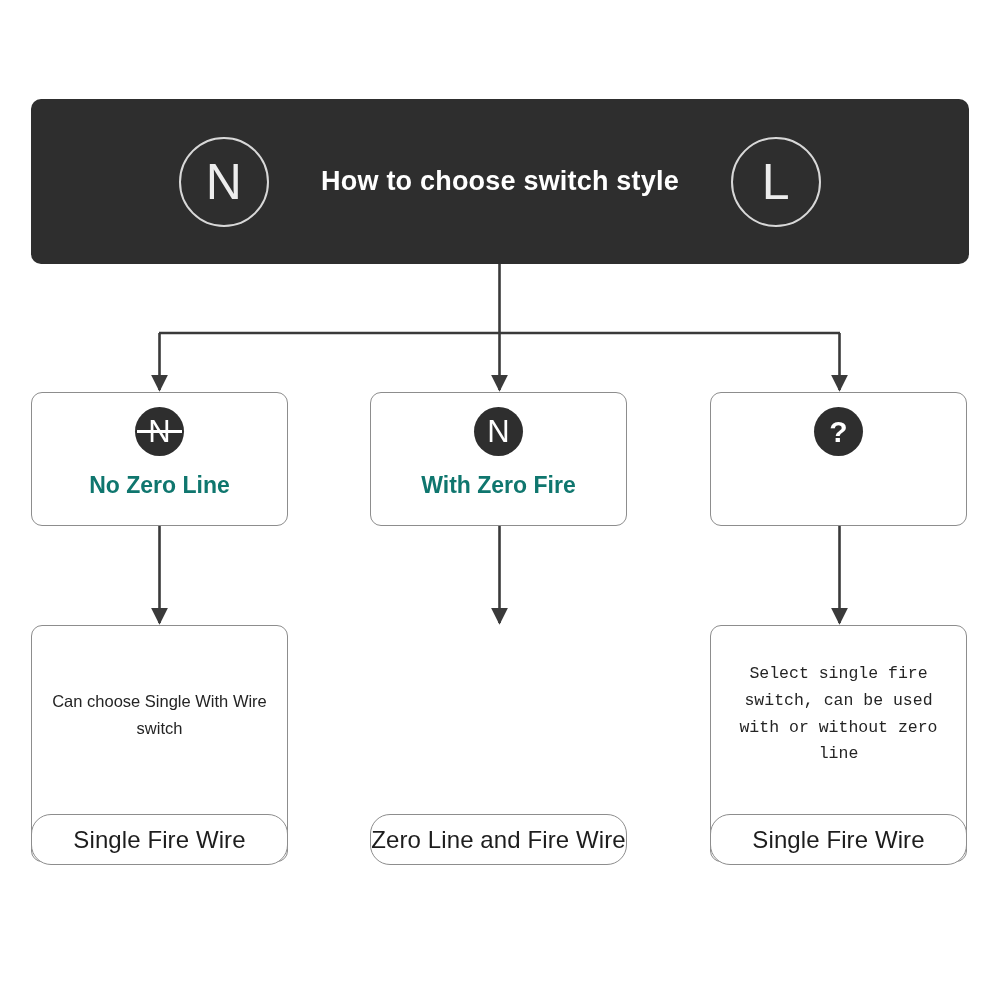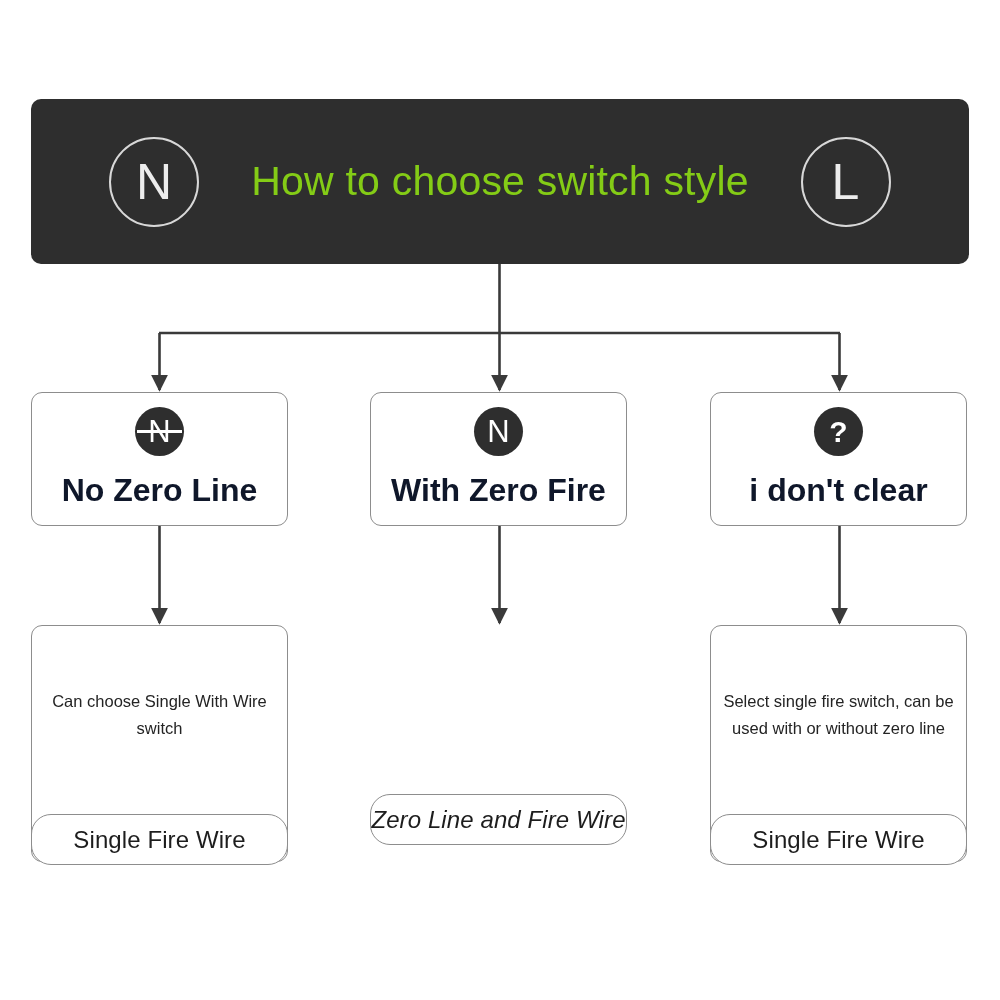--- a/index.html
+++ b/index.html
@@ -65,23 +65,23 @@
     flex: 0 0 auto;
   }
   .terminal-circle span {
     color: #ededed;
     font-size: 50px;
     font-weight: 400;
     line-height: 1;
     letter-spacing: 0.5px;
   }
   .header-title {
-    color: #84cc16;
-    font-size: 41px;
-    font-weight: 400;
+    color: #ffffff;
+    font-size: 27px;
+    font-weight: 700;
     letter-spacing: 0.2px;
     white-space: nowrap;
     text-align: center;
     flex: 0 0 auto;
   }
 
   
   .card {
     position: absolute;
     background: #ffffff;
@@ -128,41 +128,41 @@
     left: 2px;
     right: 2px;
     top: 50%;
     height: 3px;
     margin-top: -1.5px;
     background: #ffffff;
   }
 
   .option-label {
     margin-top: 17px;
-    font-size: 32px;
+    font-size: 23px;
     font-weight: 700;
-    color: #0f172a;
+    color: #0f766e;
     text-align: left;
     line-height: 1.1;
     white-space: nowrap;
   }
 
   
   .result-card {
     width: 257px;
     height: 237px;
     display: flex;
     align-items: center;
     justify-content: center;
     padding: 0 12px 58px 12px;
     box-sizing: border-box;
   }
   .result-card.c1 { left: 31px;  top: 625px; }
   .result-card.c2 { left: 370px; top: 625px; }
-  .result-card.c3 { left: 710px; top: 625px; }
+  .result-card.c3 { left: 710px; top: 625px; font-family: Liberation Mono, monospace; }
 
   .result-body {
     font-size: 16.5px;
     font-weight: 400;
     color: #242424;
     text-align: center;
     line-height: 1.62;
     max-width: 238px;
   }
 
@@ -173,21 +173,21 @@
     height: 51px;
     background: #ffffff;
     border: 1.6px solid #8d8d8d;
     border-radius: 20px;
     display: flex;
     align-items: center;
     justify-content: center;
     box-sizing: border-box;
   }
   .result-footer.c1 { left: 31px;  top: 814px; }
-  .result-footer.c2 { left: 370px; top: 794px; font-style: italic; }
+  .result-footer.c2 { left: 370px; top: 814px; }
   .result-footer.c3 { left: 710px; top: 814px; }
 
   .result-footer span {
     font-size: 24px;
     font-weight: 400;
     color: #1d1d1d;
     white-space: nowrap;
     letter-spacing: 0.1px;
   }
 </style>
@@ -242,21 +242,20 @@
     <div class="badge">
       <span>N</span>
     </div>
     <div class="option-label">With Zero Fire</div>
   </div>
 
   <div class="card option-card c3">
     <div class="badge qmark">
       <span>?</span>
     </div>
-    <div class="option-label">i don't clear</div>
   </div>
 
   <div class="card result-card c1">
     <div class="result-body">Can choose Single With Wire switch</div>
   </div>
   <div class="result-footer c1">
     <span>Single Fire Wire</span>
   </div>
 
   <div class="result-footer c2">

